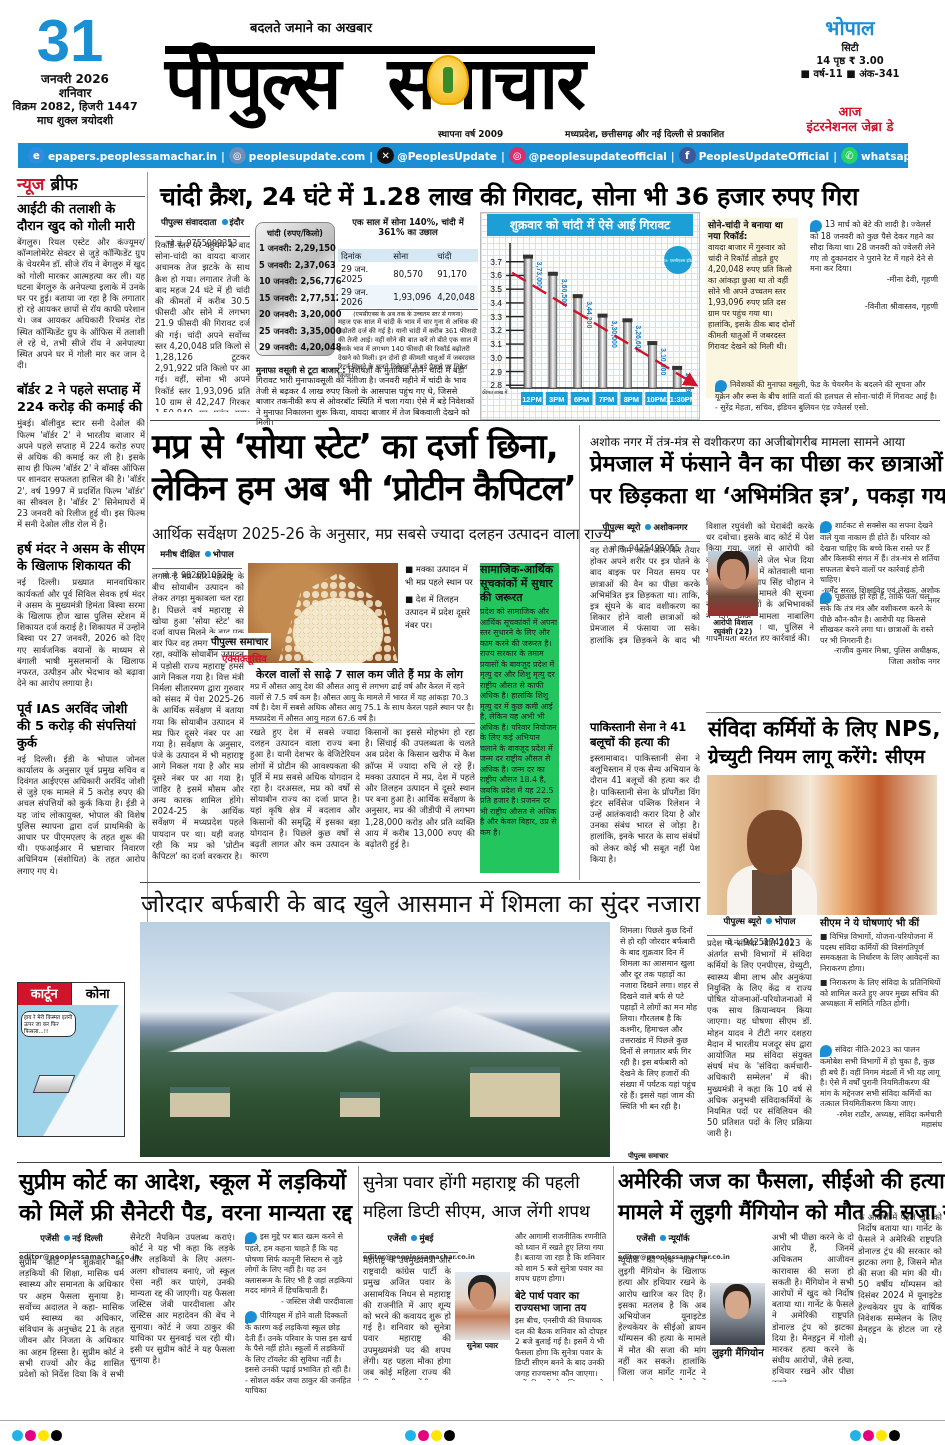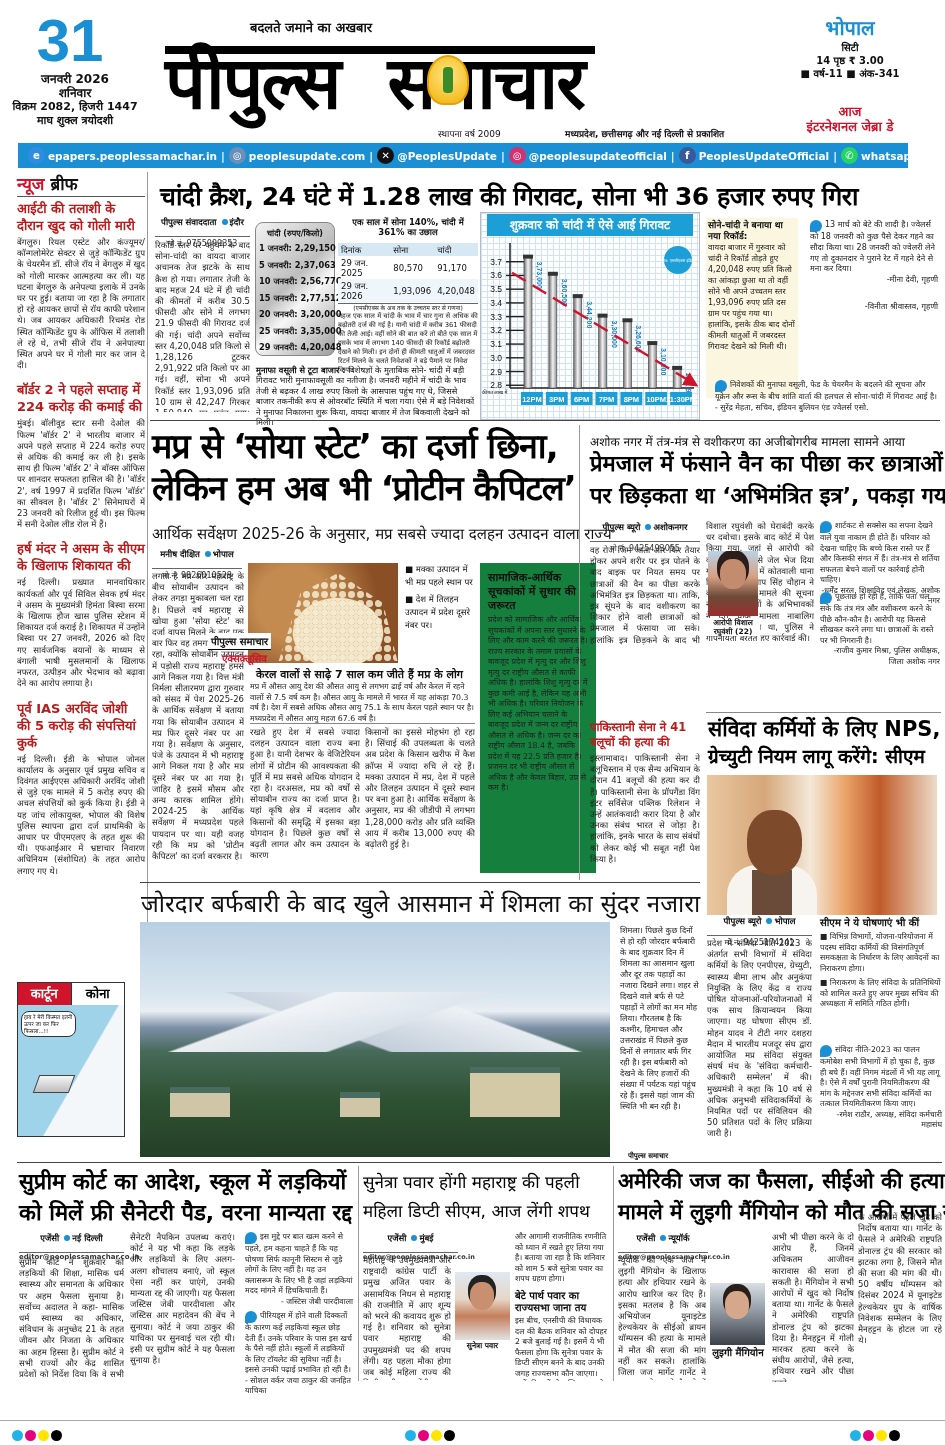--- a/index.html
+++ b/index.html
@@ -7,35 +7,35 @@
 .abs{position:absolute}
 
 #date-num{left:30px;top:10px;width:80px;text-align:center;font-size:60px;font-weight:bold;color:#1a8fd4;line-height:62px;font-family:"Liberation Sans",sans-serif}
 #date-block{left:5px;top:72px;width:140px;text-align:center;font-size:11px;font-weight:bold;line-height:14px}
 #date-block .big{font-size:12px}
 #tagline{left:250px;top:18px;font-size:13px;font-weight:bold}
 #logo{left:165px;top:38px;width:430px;height:90px;font-size:72px;font-weight:900;line-height:90px;letter-spacing:-2px;color:#000;font-family:"DejaVu Sans",sans-serif;white-space:nowrap}
 #logo .bar{position:absolute;left:0;top:8px;width:100%;height:8px;background:#000}
 #logo-emblem{left:427px;top:55px;width:42px;height:50px;border-radius:50% 50% 40% 40%;background:radial-gradient(circle at 50% 40%,#ffe680,#f2b20c);border:2px solid #e7a100}
 #logo-emblem::after{content:"";position:absolute;left:14px;top:10px;width:10px;height:26px;background:#3a8c2a;border-radius:4px}
-#founded{left:438px;top:127px;font-size:9px;font-weight:normal}
+#founded{left:438px;top:127px;font-size:9px;font-weight:bold}
 #publish{left:565px;top:127px;font-size:9px;font-weight:bold}
 #edition{left:760px;top:14px;width:180px;text-align:center}
 #edition .city{font-size:20px;font-weight:bold;color:#1a8fd4}
 #edition .line{font-size:10px;font-weight:bold;line-height:13px}
 #today{left:760px;top:104px;width:180px;text-align:center;color:#d0142c;font-weight:bold;font-size:13px;line-height:15px}
 
 #social{left:18px;top:143px;width:890px;height:25px;background:#1a8fd4;color:#fff;display:flex;align-items:center;font-size:10.5px;font-weight:bold;padding-left:6px;white-space:nowrap}
 #social .item{display:flex;align-items:center;gap:3px;padding:0 4px}
 #social .sep{color:#fff;opacity:.9}
 #social .ic{width:17px;height:17px;border-radius:50%;display:inline-flex;align-items:center;justify-content:center;font-size:10px;color:#fff}
 
 .col-rule{background:#999;width:1px}
 .hrule{background:#888;height:1px}
-.brief-h{font-weight:bold;font-size:13px;line-height:17px;color:#b91c1c}
+.brief-h{font-weight:bold;font-size:13px;line-height:17px;color:#000000}
 .txt{font-size:8.5px;line-height:11.2px;text-align:justify;color:#222}
 .txt-s{font-size:8px;line-height:10.5px;color:#222}
 .byline{font-size:8.5px;font-weight:bold;text-align:center;border-bottom:1px solid #666;padding-bottom:9px}
 .mob{font-size:8px;text-align:center;color:#333}
 .dot{display:inline-block;width:6px;height:6px;border-radius:50%;background:#1a8fd4;margin:0 2px}
 .quote{width:12px;height:12px;border-radius:50% 50% 50% 0;background:#1a8fd4;display:inline-block;vertical-align:top;margin-right:3px}
 .h1{font-weight:bold;color:#000;white-space:nowrap}
 
 #chart-box{left:480px;top:212px;width:220px;height:208px;background:#fff;background-image:linear-gradient(#cfe3f4 1px,transparent 1px),linear-gradient(90deg,#cfe3f4 1px,transparent 1px);background-size:6px 6px;border:1px solid #bbb}
 #chart-title{left:487px;top:214px;width:206px;height:22px;background:#1b9fd6;color:#fff;font-size:12px;font-weight:bold;text-align:center;line-height:22px}
@@ -186,21 +186,21 @@
       <div class="r">10 जनवरी: 2,56,776</div>
       <div class="r">15 जनवरी: 2,77,512</div>
       <div class="r">20 जनवरी: 3,20,000</div>
       <div class="r">25 जनवरी: 3,35,000</div>
       <div class="r">29 जनवरी: 4,20,048</div>
     </div>
 </div>
 
 <div class="abs" style="left:338px;top:217px;width:140px">
   <div style="font-size:8.5px;font-weight:bold;text-align:center;line-height:10px">एक साल में सोना 140%, चांदी में 361% का उछाल</div>
-  <table class="gs" style="width:100%;margin-top:6px">
+  <table class="gs" style="width:100%;margin-top:12px">
     <thead>
         <tr id="gs-head">
           <th>दिनांक</th>
           <th>सोना</th>
           <th>चांदी</th>
         </tr>
       </thead>
     <tbody id="gs-body">
         <tr>
           <td>29 जन. 2025</td>
@@ -329,21 +329,21 @@
 <div class="abs" style="left:222px;top:651px;color:#d0142c;font-size:10px;font-weight:bold">एक्सक्लूसिव</div>
 <div class="abs" style="left:405px;top:563px;width:70px;font-size:8.5px;line-height:13px">
   <div>■ <span>मक्का उत्पादन में भी मप्र पहले स्थान पर</span></div>
   <div style="margin-top:4px">■ <span>देश में तिलहन उत्पादन में प्रदेश दूसरे नंबर पर।</span></div>
 </div>
 <div class="abs" style="left:256px;top:666px;font-size:11px;font-weight:bold;white-space:nowrap">केरल वालों से साढ़े 7 साल कम जीते हैं मप्र के लोग</div>
 <div class="abs txt-s" style="left:250px;top:682px;width:225px;font-size:7.8px">मप्र में औसत आयु देश की औसत आयु से लगभग ढाई वर्ष और केरल में रहने वालों से 7.5 वर्ष कम है। औसत आयु के मामले में भारत में यह आंकड़ा 70.3 वर्ष है। देश में सबसे अधिक औसत आयु 75.1 के साथ केरल पहले स्थान पर है। मध्यप्रदेश में औसत आयु महज 67.6 वर्ष है।</div>
 <div class="abs hrule" style="left:250px;top:723px;width:225px"></div>
 <div class="abs txt" style="left:250px;top:727px;width:110px;height:145px;overflow:hidden">रखते हुए देश में सबसे ज्यादा दलहन उत्पादन वाला राज्य बना हुआ है। यानी देशभर के वेजिटेरियन लोगों में प्रोटीन की आवश्यकता की पूर्ति में मप्र सबसे अधिक योगदान दे रहा है। दरअसल, मप्र को वर्षों से सोयाबीन राज्य का दर्जा प्राप्त है। यहां कृषि क्षेत्र में बदलाव और किसानों की समृद्धि में इसका बड़ा योगदान है। पिछले कुछ वर्षों से बढ़ती लागत और कम उत्पादन के कारण</div>
 <div class="abs txt" style="left:365px;top:727px;width:110px;height:145px;overflow:hidden">किसानों का इससे मोहभंग हो रहा है। सिंचाई की उपलब्धता के चलते अब प्रदेश के किसान खरीफ में कैश क्रॉप्स में ज्यादा रुचि ले रहे हैं। मक्का उत्पादन में मप्र, देश में पहले और तिलहन उत्पादन में दूसरे स्थान पर बना हुआ है। आर्थिक सर्वेक्षण के अनुसार, मप्र की जीडीपी में लगभग 1,28,000 करोड़ और प्रति व्यक्ति आय में करीब 13,000 रुपए की बढ़ोतरी हुई है।</div>
-<div class="abs" style="left:480px;top:563px;width:116px;height:310px;background:#15803d;padding:8px">
+<div class="abs" style="left:480px;top:563px;width:79px;height:310px;background:#22c55e;padding:0">
   <div style="font-size:11px;font-weight:bold;line-height:14px">सामाजिक-आर्थिक सूचकांकों में सुधार की जरूरत</div>
   <div class="txt-s" style="font-size:7.9px;line-height:10.5px;margin-top:2px">प्रदेश को सामाजिक और आर्थिक सूचकांकों में अपना स्तर सुधारने के लिए और काम करने की जरूरत है। राज्य सरकार के तमाम प्रयासों के बावजूद प्रदेश में मृत्यु दर और शिशु मृत्यु दर राष्ट्रीय औसत से काफी अधिक है। हालांकि शिशु मृत्यु दर में कुछ कमी आई है, लेकिन यह अभी भी अधिक है। परिवार नियोजन के लिए कई अभियान चलाने के बावजूद प्रदेश में जन्म दर राष्ट्रीय औसत से अधिक है। जन्म दर का राष्ट्रीय औसत 18.4 है, जबकि प्रदेश में यह 22.5 प्रति हजार है। प्रजनन दर भी राष्ट्रीय औसत से अधिक है और केवल बिहार, उप्र से कम है।</div>
 </div>
 
 <div class="abs col-rule" style="left:579px;top:425px;height:455px"></div>
 
 <div class="abs" style="left:590px;top:433px;font-size:12px;white-space:nowrap">अशोक नगर में तंत्र-मंत्र से वशीकरण का अजीबोगरीब मामला सामने आया</div>
 <div class="abs h1" style="left:590px;top:449px;font-size:22px;line-height:30px">प्रेमजाल में फंसाने वैन का पीछा कर छात्राओं</div>
 <div class="abs h1" style="left:590px;top:481px;font-size:22px;line-height:30px">पर छिड़कता था ‘अभिमंत्रित इत्र’, पकड़ा गया</div>
 <div class="abs" style="left:590px;top:521px;width:110px">

